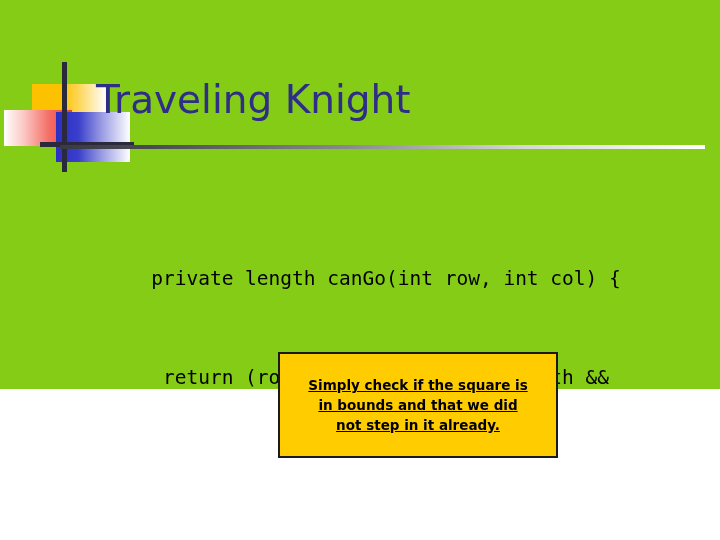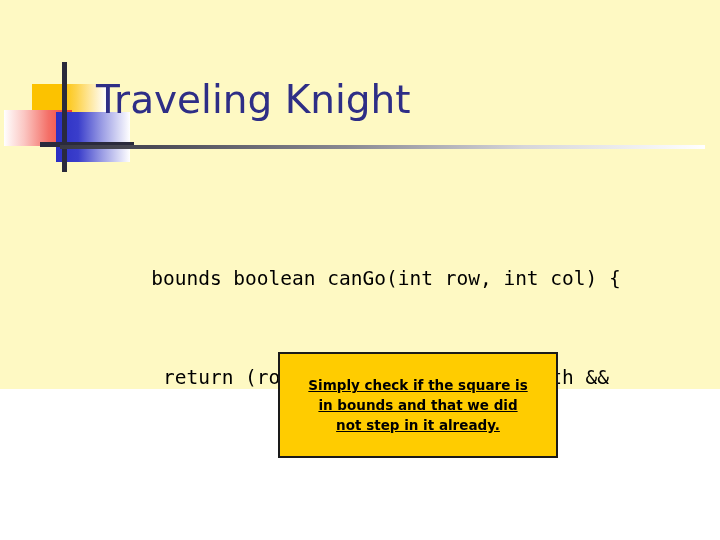--- a/index.html
+++ b/index.html
@@ -13,21 +13,21 @@
     overflow: hidden;
     font-family: "Liberation Sans", sans-serif;
     position: relative;
   }
 
   #slide {
     position: absolute;
     inset: 0;
     width: 720px;
     height: 389px;
-    background: #fef9c3;
+    background: #84cc16;
   }
 
   
   #logo-mark {
     position: absolute;
     left: 0px;
     top: 62px;
     width: 140px;
     height: 110px;
   }
@@ -149,21 +149,21 @@
     <div class="logo-sq" id="logo-square-blue"></div>
     <div id="logo-line-vertical"></div>
     <div id="logo-line-horizontal"></div>
   </div>
 
   <div id="page-title">Traveling Knight</div>
 
   <div id="title-rule"></div>
 
   <div id="code-block">
-    <span class="code-line" id="code-line-1">bounds boolean canGo(int row, int col) {</span>
+    <span class="code-line" id="code-line-1">private length canGo(int row, int col) {</span>
     <span class="code-line" id="code-line-2">return (row&gt;=0 &amp;&amp; row&lt;_board.length &amp;&amp;</span>
     
     
   </div>
 
   <div id="callout-box">
     <div id="callout-text">Simply check if the square is
 in bounds and that we did
 not step in it already.</div>
   </div>

